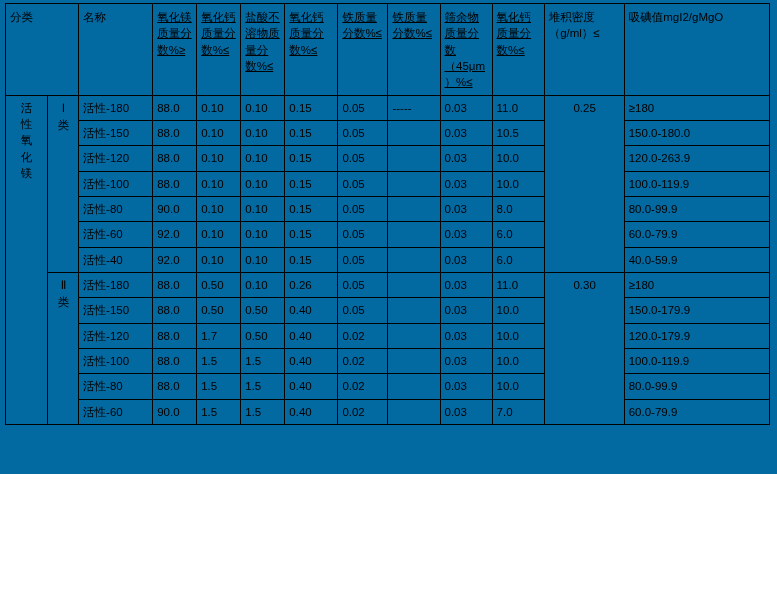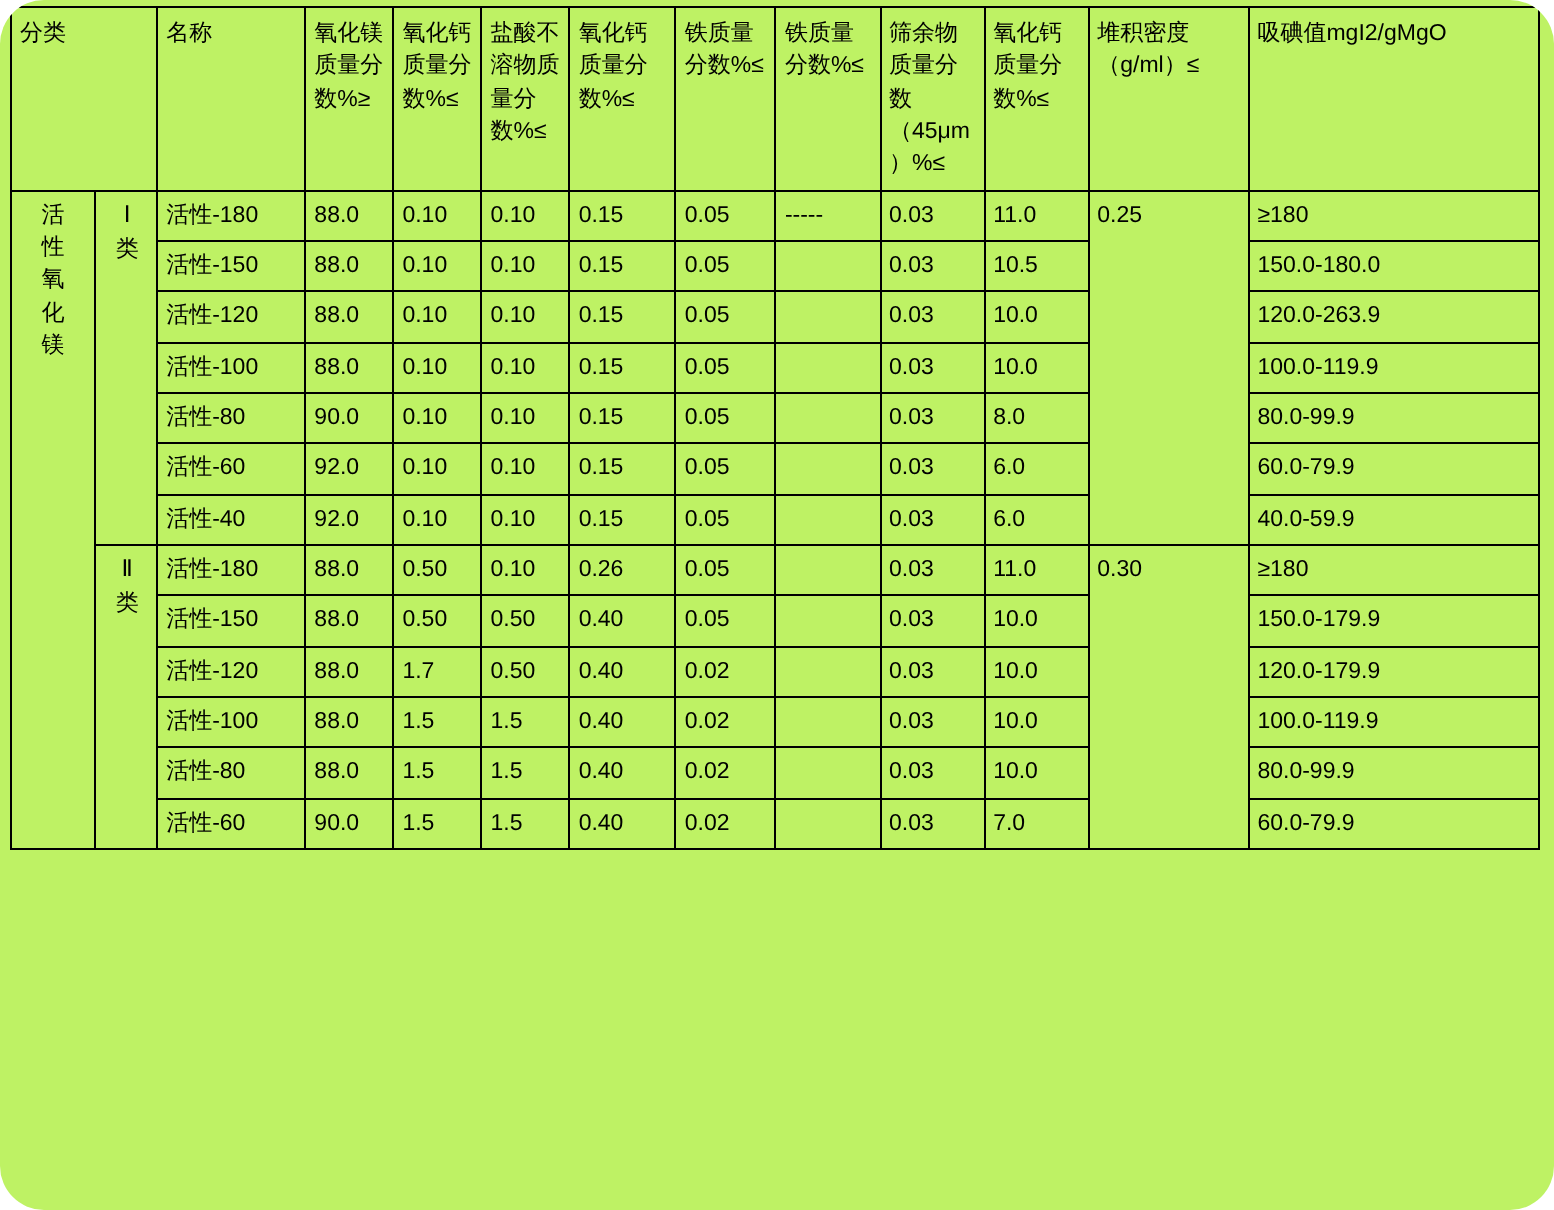--- a/index.html
+++ b/index.html
@@ -6,26 +6,25 @@
     margin: 0;
     padding: 0;
     background: #ffffff;
   }
   body {
     font-family: "Liberation Sans", sans-serif;
     color: #000000;
   }
   #sheet {
     width: 777px;
-    height: 605px;
+    height: 474px;
     position: relative;
     box-sizing: border-box;
-    background: #bef264;
+    background: #0369a1;
     overflow: hidden;
-    border-radius: 22px;
   }
   table.spec {
     border-collapse: collapse;
     table-layout: fixed;
     width: 765px;
     margin: 3px 0 0 5px;
     border: 1px solid #000;
   }
   table.spec td {
     border: 1px solid #000;
@@ -38,20 +37,21 @@
   }
   
   tr.head td {
     vertical-align: top;
     padding-top: 5px;
     font-size: 11.5px;
   }
   td.h-vert {
     
     letter-spacing: 0px;
+    text-decoration: underline;
   }
   
   td.bigname {
     text-align: center;
     vertical-align: middle;
     font-size: 21px;
     line-height: 1.75;
     letter-spacing: 1px;
     padding: 0;
   }
@@ -60,20 +60,21 @@
   }
   
   td.cls {
     text-align: center;
     vertical-align: middle;
     font-size: 11.5px;
     padding: 0;
   }
   td.cls .stack span { display: block; line-height: 1.5; }
   td.density {
+    text-align: center;
     vertical-align: middle;
     font-size: 11.5px;
   }
 </style>
 </head>
 <body>
 
 <div id="sheet">
   <table class="spec">
     <colgroup>

